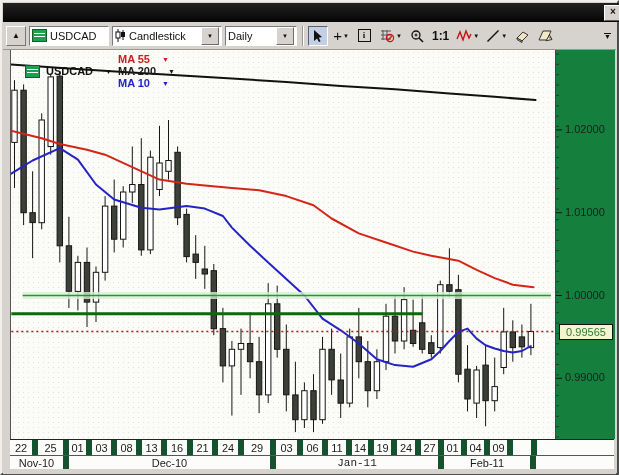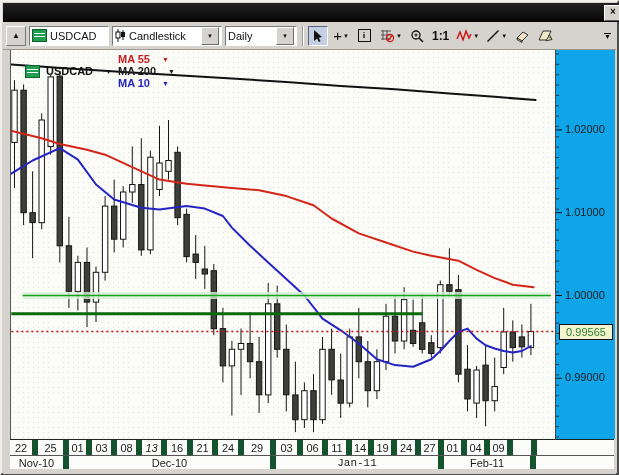--- a/index.html
+++ b/index.html
@@ -37,21 +37,21 @@
   .overflow .bar{width:7px;height:1px;background:#111;margin-bottom:1px;}
   
   .plot{position:absolute;left:8px;top:48px;width:545px;height:389px;background:#fbfbf8;
     background-image:radial-gradient(#e4e4dd 0.8px,transparent 0.9px);background-size:5px 5px;
     border-left:1px solid #555;box-sizing:content-box;}
   .plot svg{position:absolute;left:0;top:0;}
   .legend{position:absolute;left:14px;top:3px;display:flex;align-items:center;gap:6px;
     font-size:11px;font-weight:bold;color:#111;}
   .legend .item{display:flex;align-items:center;gap:12px;}
   .legend .dd{font-size:7px;}
-  .paxis{position:absolute;left:553px;top:48px;width:59px;height:389px;background:#0ea5e9;
+  .paxis{position:absolute;left:553px;top:48px;width:59px;height:389px;background:#15803d;
     border-left:1px solid #444;font-size:11px;color:#1c1c1c;}
   .plabel{position:absolute;left:9px;}
   .pricebox{position:absolute;left:3px;width:52px;height:14px;background:#f4f4cf;
     border:1px solid #111;color:#2e7d32;font-size:11px;line-height:14px;text-align:center;}
   
   .dates{position:absolute;left:8px;top:437px;width:604px;background:#fcfcfa;
     border-top:1px solid #222;font-size:11px;color:#1c1c1c;}
   .drow{display:flex;height:15px;}
   .mrow{display:flex;height:14px;border-top:1px solid #555;border-bottom:1px solid #333;}
   .dcell,.mcell{box-sizing:border-box;border-right:6px solid #14532d;display:flex;
@@ -361,21 +361,21 @@
       <div class="pricebox" style="top: 274.018px;">0.99565</div>
     </div>
 
   <div class="dates">
     <div class="drow" id="dayrow">
         <div class="dcell" style="width: 28px;">22</div>
         <div class="dcell" style="width: 31px;">25</div>
         <div class="dcell" style="width: 23px;">01</div>
         <div class="dcell" style="width: 25px;">03</div>
         <div class="dcell" style="width: 25px;">08</div>
-        <div class="dcell" style="width: 25px; font-style: italic;">13</div>
+        <div class="dcell" style="width: 25px;">13</div>
         <div class="dcell" style="width: 26px;">16</div>
         <div class="dcell" style="width: 25px;">21</div>
         <div class="dcell" style="width: 26px;">24</div>
         <div class="dcell" style="width: 32px;">29</div>
         <div class="dcell" style="width: 27px;">03</div>
         <div class="dcell" style="width: 25px;">06</div>
         <div class="dcell" style="width: 24px;">11</div>
         <div class="dcell" style="width: 22px;">14</div>
         <div class="dcell" style="width: 23px;">19</div>
         <div class="dcell" style="width: 24px;">24</div>

